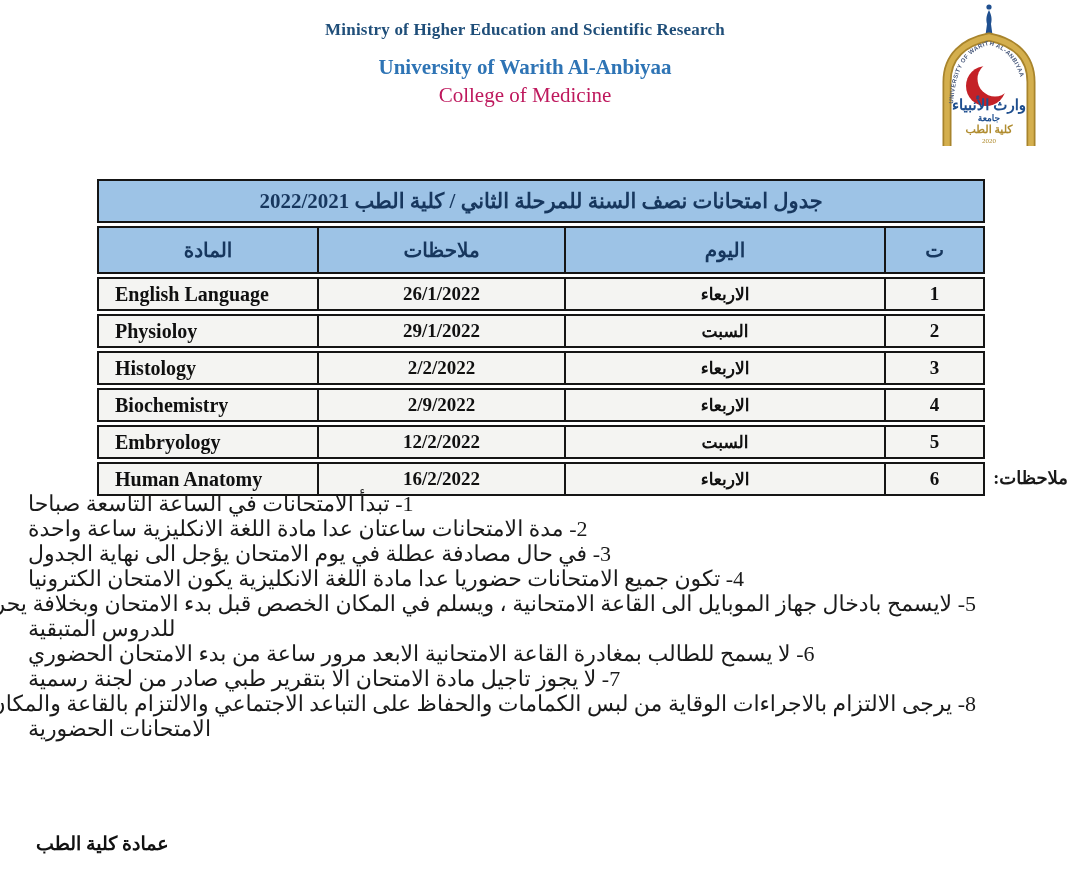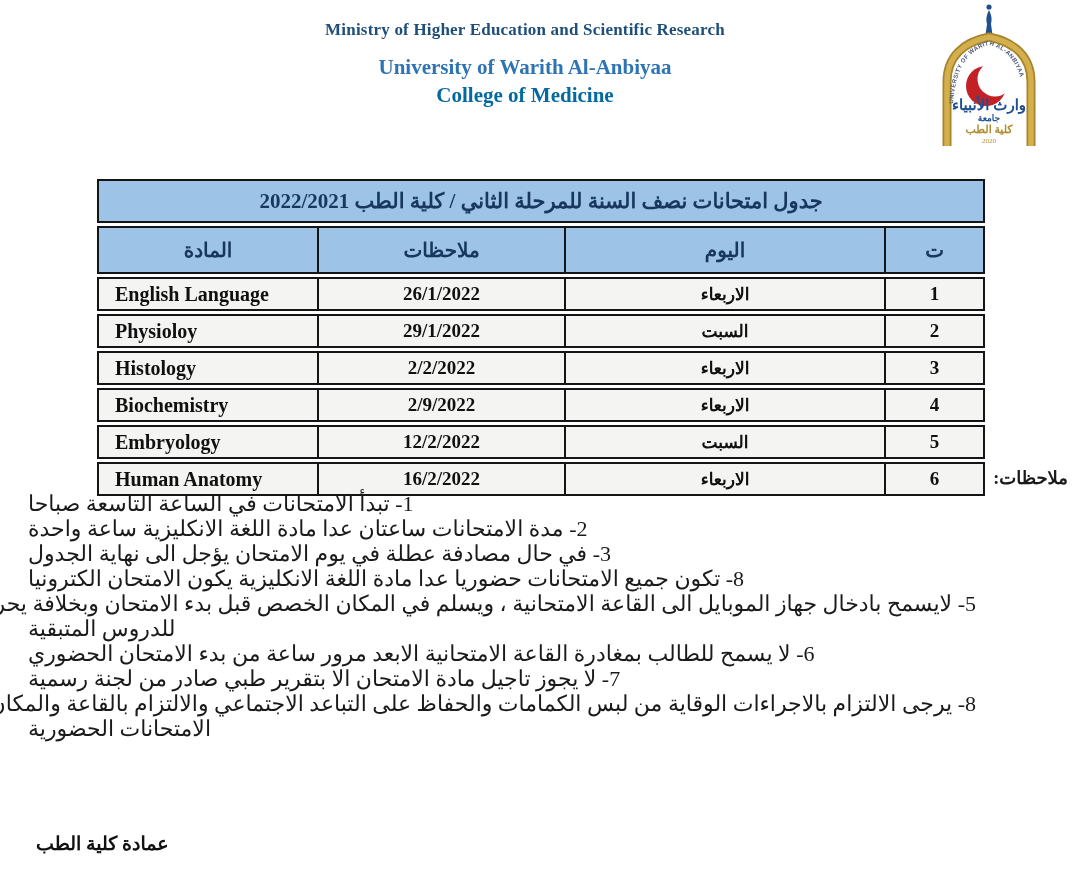--- a/index.html
+++ b/index.html
@@ -5,21 +5,21 @@
   html,body{margin:0;padding:0;}
   body{
     width:1080px;height:883px;position:relative;background:#ffffff;
     font-family:"Liberation Serif","DejaVu Serif",serif;
     overflow:hidden;
   }
   
   .page-header{position:absolute;top:20px;left:0;width:1050px;text-align:center;}
   .ministry-line{font-size:17px;font-weight:bold;color:#1F4E79;letter-spacing:.2px;}
   .university-line{margin-top:15px;font-size:21px;font-weight:bold;color:#2E74B5;}
-  .college-line{margin-top:3px;font-size:21px;font-weight:bold;color:#0369a1;}
+  .college-line{margin-top:3px;font-size:21px;font-weight:normal;color:#be185d;}
   
   .logo{position:absolute;top:2px;right:24px;width:134px;height:148px;}
   
   .exam-table-wrap{position:absolute;top:176px;left:97px;width:888px;}
   table.exam{
     width:888px;table-layout:fixed;border-collapse:separate;border-spacing:0 3px;
     direction:rtl;
   }
   table.exam th,table.exam td{
     border-top:2px solid #151515;border-bottom:2px solid #151515;
@@ -153,21 +153,21 @@
       </tbody>
   </table>
 </div>
 
 <div class="notes">
   <div class="notes-heading">ملاحظات:</div>
   <div>
       <div class="note-line" style="padding-left: 0px; padding-right: 92px;">1- تبدأ الامتحانات في الساعة التاسعة صباحا</div>
       <div class="note-line" style="padding-left: 0px; padding-right: 92px;">2- مدة الامتحانات ساعتان عدا مادة اللغة الانكليزية  ساعة واحدة</div>
       <div class="note-line" style="padding-left: 0px; padding-right: 92px;">3- في حال مصادفة عطلة في يوم الامتحان يؤجل الى نهاية الجدول</div>
-      <div class="note-line" style="padding-left: 0px; padding-right: 92px;">8- تكون جميع الامتحانات حضوريا عدا مادة اللغة الانكليزية يكون الامتحان الكترونيا</div>
+      <div class="note-line" style="padding-left: 0px; padding-right: 92px;">4- تكون جميع الامتحانات حضوريا عدا مادة اللغة الانكليزية يكون الامتحان الكترونيا</div>
       <div class="note-line" style="padding-left: 0px; padding-right: 92px;">5- لايسمح بادخال جهاز الموبايل الى القاعة الامتحانية ، ويسلم في المكان الخصص  قبل  بدء الامتحان وبخلافة يحرم الطالب من اداء الامتحان</div>
       <div class="note-line" style="padding-left: 0px; padding-right: 200px;">للدروس المتبقية</div>
       <div class="note-line" style="padding-left: 0px; padding-right: 92px;">6- لا يسمح للطالب بمغادرة القاعة الامتحانية الابعد مرور ساعة من بدء الامتحان الحضوري</div>
       <div class="note-line" style="padding-left: 0px; padding-right: 92px;">7- لا يجوز تاجيل مادة الامتحان الا بتقرير طبي صادر من لجنة رسمية</div>
       <div class="note-line" style="padding-left: 0px; padding-right: 92px;">8- يرجى الالتزام بالاجراءات الوقاية من لبس الكمامات والحفاظ على التباعد الاجتماعي والالتزام بالقاعة والمكان المخصص للجلوس خلال</div>
       <div class="note-line" style="padding-left: 0px; padding-right: 507px;">الامتحانات الحضورية</div>
     </div>
 </div>
 
 <div class="signature">عمادة كلية الطب</div>

